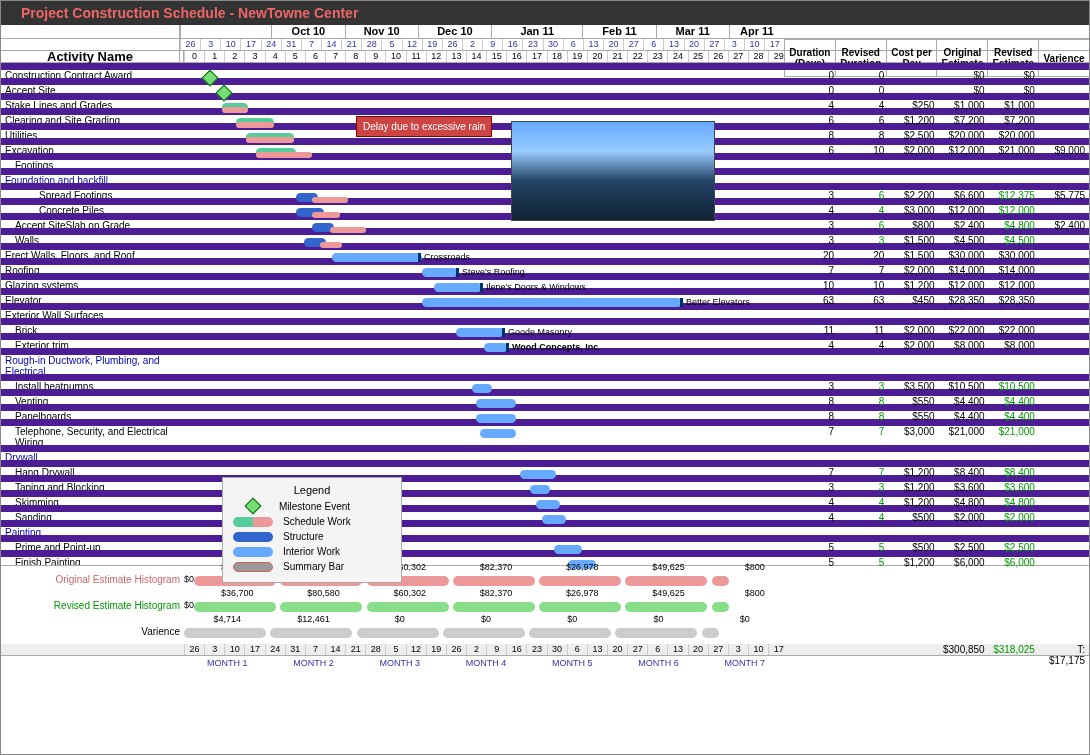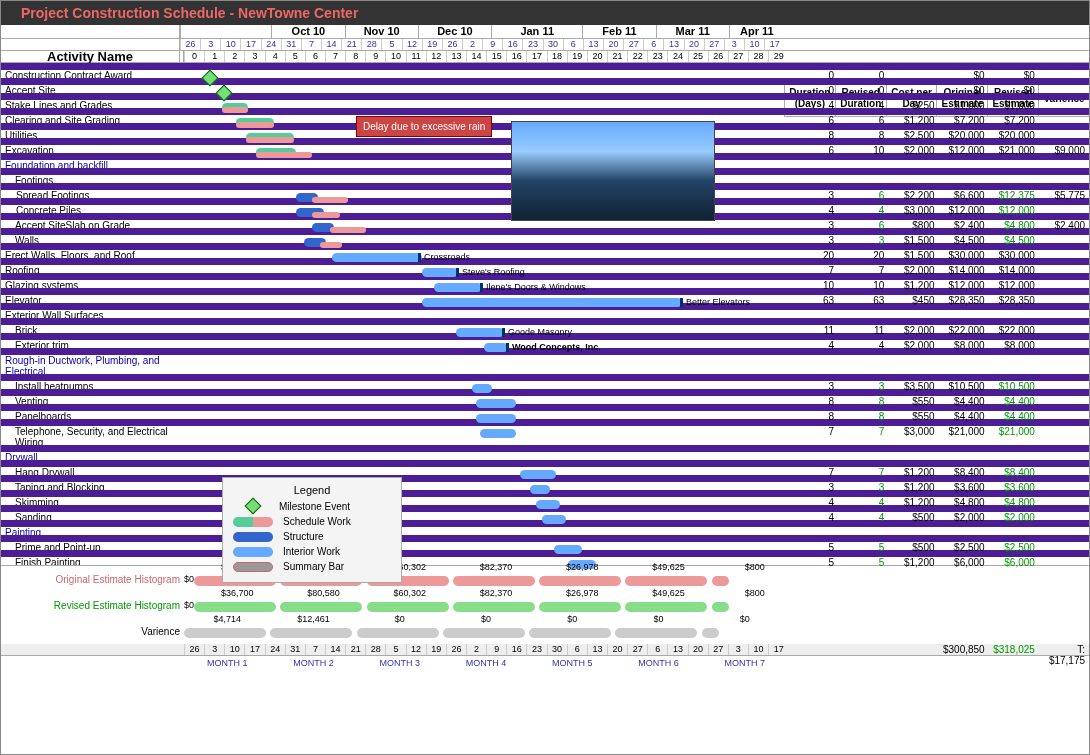--- a/index.html
+++ b/index.html
@@ -1,33 +1,33 @@
 <!DOCTYPE html>
 <html><head>
 <meta charset="utf-8">
 <style>
   * { box-sizing: border-box; margin: 0; padding: 0; }
   body { font-family: Arial, sans-serif; font-size: 11px; background: #fff; }
   .root { width: 1090px; height: 755px; position: relative; border: 1px solid #888; }
   .title { background: #333; color: #e66; font-weight: bold; padding: 4px 20px; font-size: 14px; }
   .rightcol { flex: 1; display: flex; }
-  .rcol { flex: 1; border-left: 1px solid #aaa; text-align: center; padding: 2px 0; font-size: 10px; margin-top: 40px; }
+  .rcol { flex: 1; border-left: 1px solid #aaa; text-align: center; padding: 2px 0; font-size: 10px; }
   .rhdr { font-weight: bold; border-bottom: 1px solid #aaa; border-top: 1px solid #aaa; height: 38px; display:flex; align-items:center; justify-content:center; }
   .hdr-row { display: flex; border-bottom: 1px solid #aaa; }
   .activity-hdr { width: 179px; flex: none; border-right: 1px solid #aaa; font-weight: bold; text-align: center; padding-top: 10px; font-size: 13px; }
   .months { width: 604px; display:flex; flex:none; }
   .month { flex: 1; text-align: center; font-weight: bold; font-size: 11px; border-left: 1px solid #aaa; }
   .weeks { width: 604px; display:flex; flex:none; }
   .wk { flex: 1; text-align: center; color: #33a; border-left: 1px solid #ccc; font-size: 9px; }
   .wk2 { flex: 1; text-align: center; border-left: 1px solid #ccc; font-size: 9px; }
   .row { display: flex; height: 15px; border-top: 7px solid #4c1d95; }
   .rname { width: 183px; flex: none; padding-left: 4px; font-size: 10px; white-space: nowrap; overflow: hidden; }
   .rname.sec { color: #00a; }
   .rname.i1 { padding-left: 14px; }
-  .rname.i2 { padding-left: 15px; }
+  .rname.i2 { padding-left: 38px; }
   .gantt { width: 604px; flex: none; position: relative; }
   .rvals { flex: 1; display: flex; }
   .rv { flex: 1; text-align: right; padding-right: 4px; font-size: 10px; }
   .rv.green { color: #090; }
   .bar { position: absolute; height: 9px; top: 3px; border-radius: 5px; }
   .milestone { width: 12px; height: 12px; transform: rotate(45deg); position: absolute; top: 2px; border: 1px solid #060; }
   .tag { position: absolute; font-size: 9px; white-space: nowrap; }
   .callout { position: absolute; background: #c44; color: #fff; padding: 4px 6px; font-size: 10px; border: 1px solid #800; }
   .legend { position: absolute; background: #f4f4f4; border: 1px solid #aaa; padding: 6px 10px; font-size: 10px; }
   .legend-title { text-align: center; font-size: 11px; margin-bottom: 4px; }
@@ -226,33 +226,33 @@
         <div class="rvals">
           <div class="rv">6</div>
           <div class="rv">10</div>
           <div class="rv">$2,000</div>
           <div class="rv">$12,000</div>
           <div class="rv">$21,000</div>
           <div class="rv">$9,000</div>
         </div>
       </div>
       <div class="row">
+        <div class="rname i1">Footings</div>
+        <div class="gantt"></div>
+        <div class="rvals">
+          <div class="rv"></div>
+          <div class="rv"></div>
+          <div class="rv"></div>
+          <div class="rv"></div>
+          <div class="rv"></div>
+          <div class="rv"></div>
+        </div>
+      </div>
+      <div class="row">
         <div class="rname sec">Foundation and backfill</div>
-        <div class="gantt"></div>
-        <div class="rvals">
-          <div class="rv"></div>
-          <div class="rv"></div>
-          <div class="rv"></div>
-          <div class="rv"></div>
-          <div class="rv"></div>
-          <div class="rv"></div>
-        </div>
-      </div>
-      <div class="row">
-        <div class="rname i1">Footings</div>
         <div class="gantt"></div>
         <div class="rvals">
           <div class="rv"></div>
           <div class="rv"></div>
           <div class="rv"></div>
           <div class="rv"></div>
           <div class="rv"></div>
           <div class="rv"></div>
         </div>
       </div>

